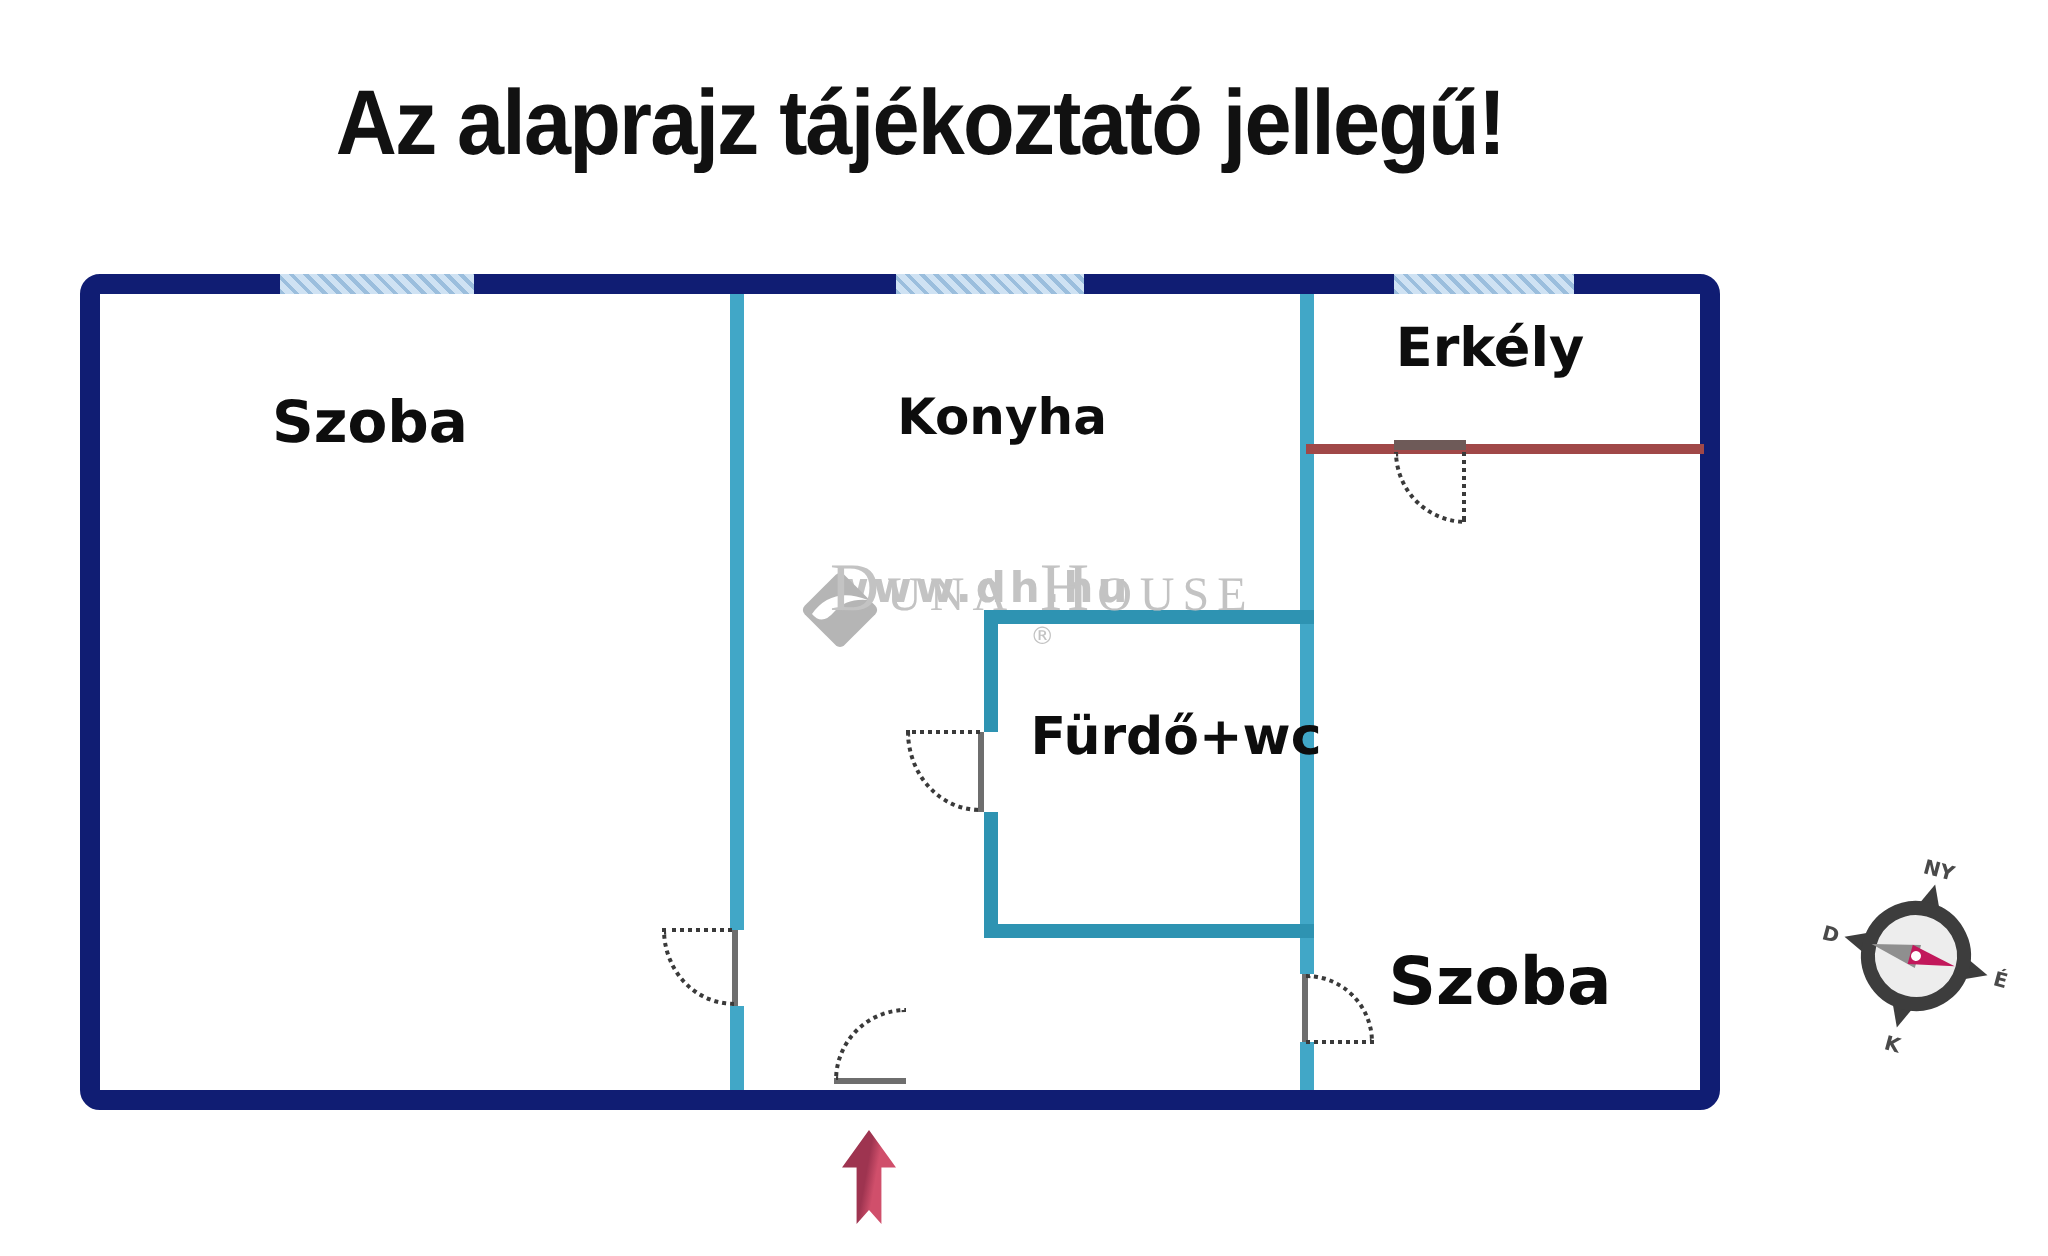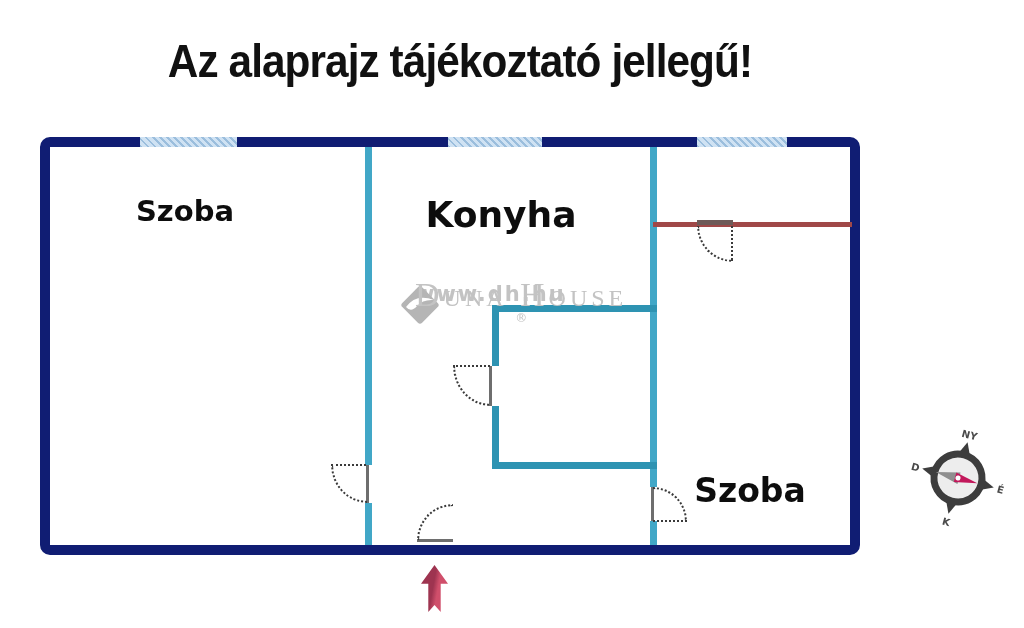--- a/index.html
+++ b/index.html
@@ -64,21 +64,21 @@
   .open-szoba-left{left:281px;top:317px;width:35px;}
   .open-bath{left:403px;top:218px;width:37px;}
   .open-szoba-right{left:603px;top:373px;width:34px;}
   .open-balcony{left:681px;top:79px;height:34px;}
   
   .room-label{
     width:220px;text-align:center;font-weight:bold;color:#0d0d0d;z-index:3;
     font-family:"DejaVu Sans",sans-serif;white-space:nowrap;
   }
   .lab-szoba-left{left:25px;top:47px;font-size:29px;}
-  .lab-konyha{left:341px;top:47px;font-size:36px;}
+  .lab-konyha{left:341px;top:47px;font-size:25px;}
   .lab-erkely{left:585px;top:12px;font-size:27px;}
   .lab-furdo{left:428px;top:207px;font-size:26px;}
   .lab-kozlekedo{left:382px;top:347px;font-size:29px;}
   .lab-szoba-right{left:590px;top:324px;font-size:33px;}
   
   .watermark{
     left:345px;top:133px;display:flex;align-items:flex-start;z-index:1;
     color:#c3c3c3;
   }
   .wm-logo{width:50px;height:50px;}
@@ -154,20 +154,22 @@
   <div class="arc arc-tr arc-szoba-right"></div>
   <div class="arc arc-bl arc-balcony"></div>
 
   <div class="dot-h open-szoba-left"></div>
   <div class="dot-h open-bath"></div>
   <div class="dot-h open-szoba-right"></div>
   <div class="dot-v open-balcony"></div>
 
   <div class="room-label lab-szoba-left">Szoba</div>
   <div class="room-label lab-konyha">Konyha</div>
+  <div class="room-label lab-erkely">Erkély</div>
+  <div class="room-label lab-furdo">Fürdő+wc</div>
   <div class="room-label lab-szoba-right">Szoba</div>
 </div>
 
 <div class="entry-arrow"></div>
 
 <svg class="compass" viewBox="0 0 100 100">
   <polygon points="50,13 44,26 56,26" fill="#3d3d3d"></polygon>
   <polygon points="87,50 74,44 74,56" fill="#3d3d3d"></polygon>
   <polygon points="50,87 44,74 56,74" fill="#3d3d3d"></polygon>
   <polygon points="13,50 26,44 26,56" fill="#3d3d3d"></polygon>

